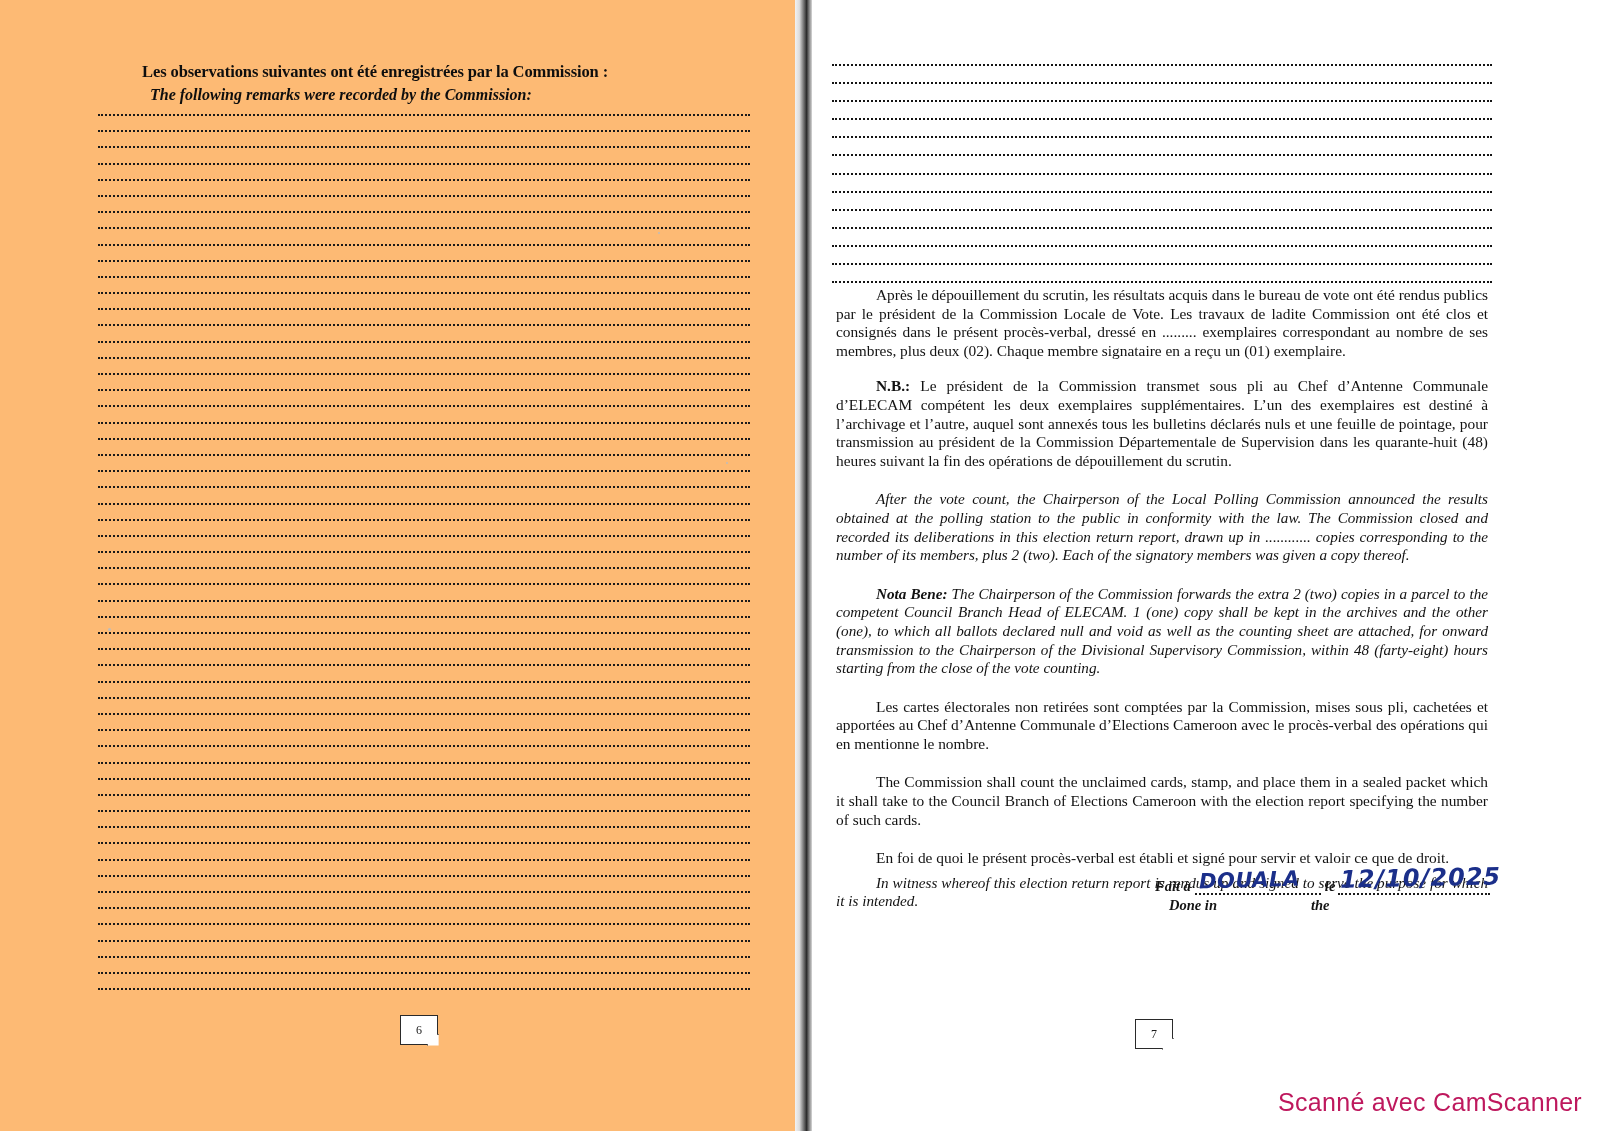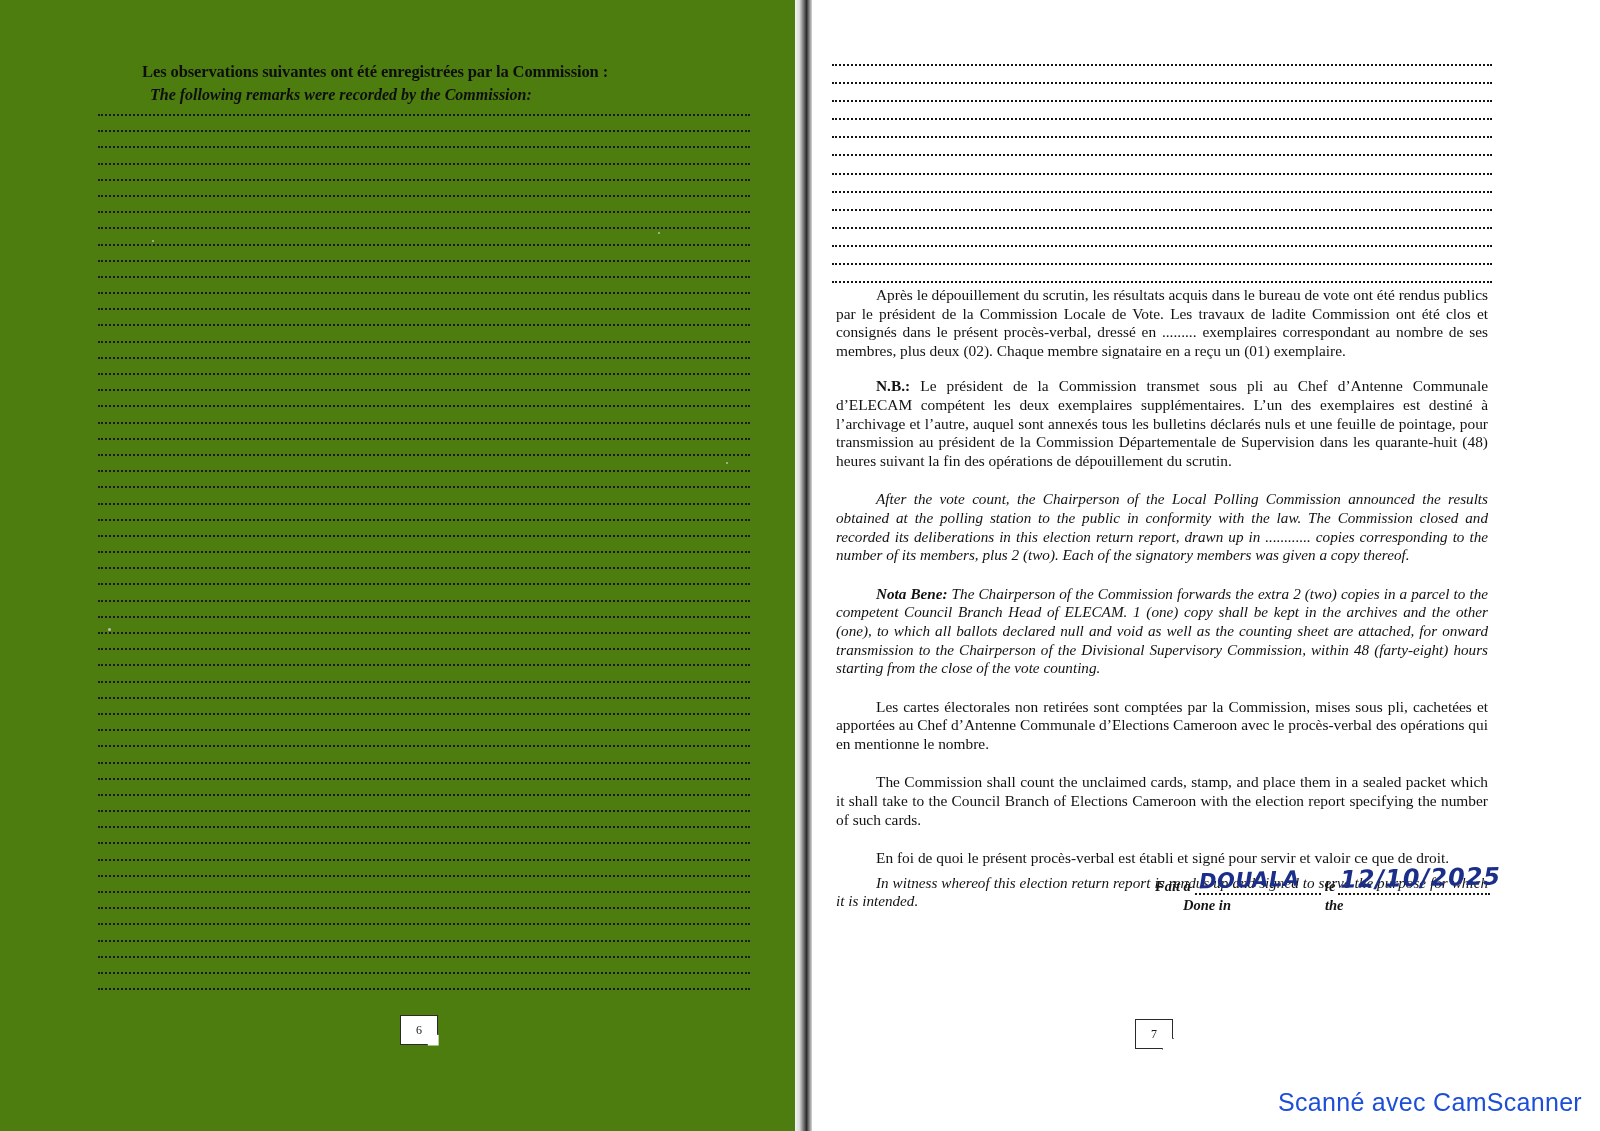--- a/index.html
+++ b/index.html
@@ -23,21 +23,21 @@
     background: #fdfdfd;
   }
 
   
   .page-left {
     position: absolute;
     left: 0;
     top: 0;
     width: 800px;
     height: 1131px;
-    background: #4d7c0f;
+    background: #fdba74;
     overflow: hidden;
   }
 
   
   .gutter {
     position: absolute;
     left: 795px;
     top: 0;
     width: 20px;
     height: 1131px;
@@ -194,21 +194,21 @@
     transform: rotate(-1.2deg);
   }
   .subrow {
     display: flex;
     white-space: nowrap;
     margin-top: 2px;
     font-style: italic;
     font-weight: bold;
     font-size: 14.5px;
   }
-  .subrow .done-in { margin-left: 28px; }
+  .subrow .done-in { margin-left: 14px; }
   .subrow .the { margin-left: 94px; }
 
   
   .pagenum {
     position: absolute;
     width: 36px;
     height: 28px;
     border: 1.6px solid #2a2a2a;
     background: #ffffff;
     font-family: "Liberation Serif", serif;
@@ -234,21 +234,21 @@
   .pagenum.left  { left: 400px; top: 1015px; }
   .pagenum.right { left: 1135px; top: 1019px; }
 
   
   .camscanner {
     position: absolute;
     right: 18px;
     bottom: 14px;
     font-family: "Liberation Sans", sans-serif;
     font-size: 25px;
-    color: #1d4ed8;
+    color: #be185d;
     letter-spacing: 0.3px;
   }
 
   
   .speck {
     position: absolute;
     background: #bdbdbd;
     border-radius: 50%;
   }
 </style>

